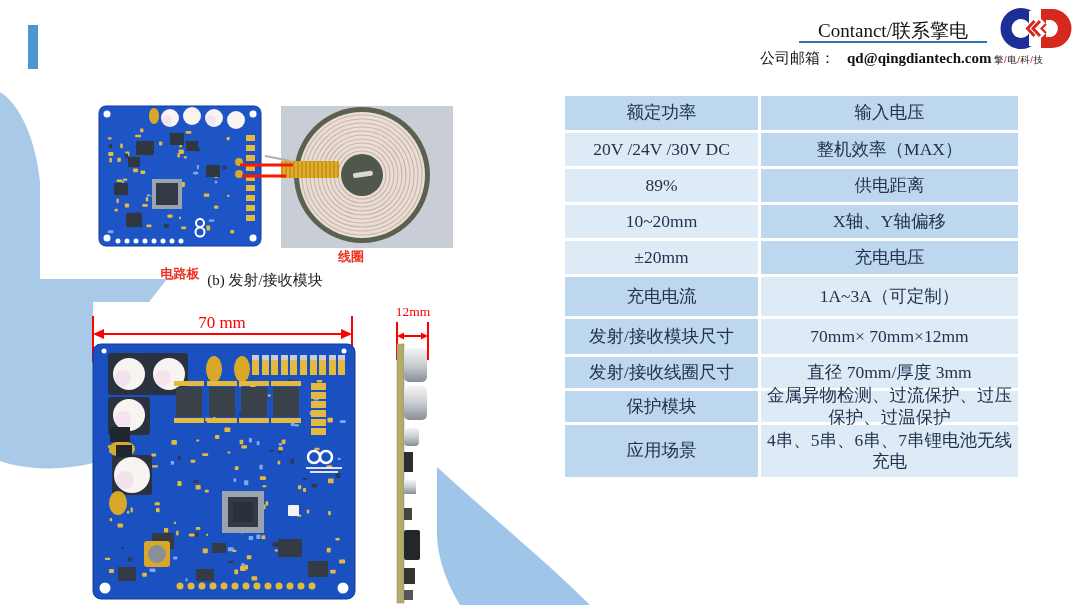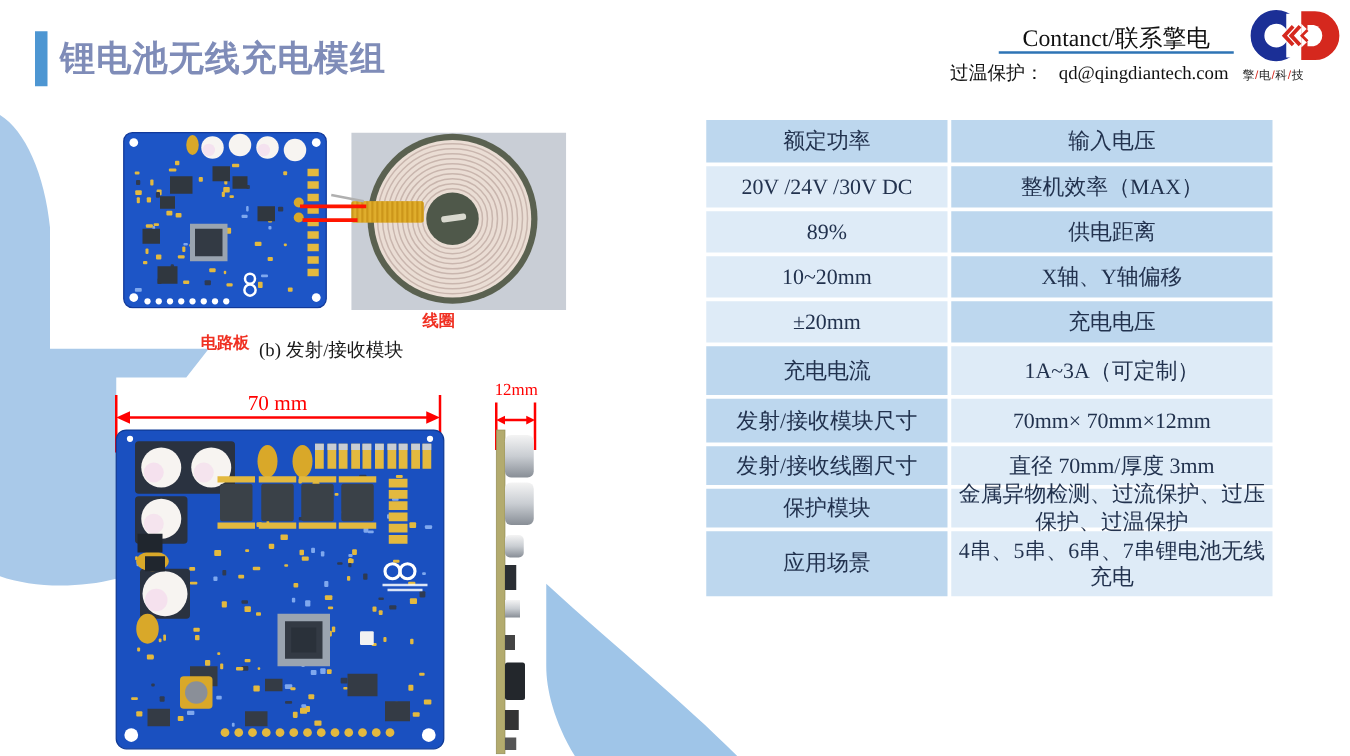--- a/index.html
+++ b/index.html
@@ -7,21 +7,21 @@
          font-family:"Liberation Sans",sans-serif;}
   .abs{position:absolute;}
   .serif{font-family:"Liberation Serif","DejaVu Serif",serif;}
   
   .title-bar{left:28px;top:25px;width:10px;height:44px;background:#4D96D2;}
   .page-title{left:48px;top:28px;font-size:28px;font-weight:bold;letter-spacing:1px;color:#7F8CB8;}
   
   .contact{left:800px;top:18px;width:186px;text-align:center;font-size:19px;color:#111;}
   .contact-line{left:799px;top:41px;width:188px;height:2px;background:#2E74B5;}
   .email-row{left:760px;top:49px;font-size:15px;color:#111;white-space:nowrap;}
-  .email-row .val{margin-left:12px;}
+  .email-row .val{margin-left:12px;font-weight:bold;}
   .tagline{left:994px;top:54px;width:86px;font-size:9.5px;color:#222;letter-spacing:.5px;white-space:nowrap;}
   .tagline span:nth-child(even){color:#D5281E;}
   
   .red-label{color:#F03022;font-weight:bold;font-size:13px;text-align:center;}
   .fig-caption{font-size:15px;color:#1a1a1a;text-align:center;}
   
   .spec-table{left:565px;top:96px;display:grid;grid-template-columns:193px 257px;
     grid-template-rows:34px 33px 33px 33px 33px 39px 35px 31px 31px 52px 52px;gap:3px;}
   .spec-table .cell{display:flex;align-items:center;justify-content:center;text-align:center;
     font-family:"Liberation Serif","DejaVu Serif",serif;font-size:17.5px;color:#22324E;line-height:1.22;}
@@ -33,26 +33,25 @@
 <body>
 
 <div class="stage">
 
   <svg class="abs" style="left:0;top:0;width:1080px;height:605px;z-index:0" viewBox="0 0 1080 605">
     <path d="M 0,92 C 20,104 36,140 40,182 L 40,279 L 167,279 L 149,302 L 93,302 L 93,463 C 62,471 25,470 0,461 Z" fill="#A9C9E9"></path>
     <path d="M 437,467 C 495,520 545,560 590,605 L 460,605 C 443,577 437,551 437,533 Z" fill="#9FC5E8"></path>
   </svg>
 
   <div class="abs title-bar"></div>
-  <div class="abs page-title">锂电池无线充电模组</div>
 
   <div class="abs serif contact">Contanct/联系擎电</div>
   <div class="abs contact-line"></div>
   <div class="abs serif email-row">
-    <span>过温保护：</span><span class="val">qd@qingdiantech.com</span>
+    <span>公司邮箱：</span><span class="val">qd@qingdiantech.com</span>
   </div>
 
   <svg class="abs" style="left:1000px;top:5px;width:78px;height:50px" viewBox="0 0 78 50">
     <circle cx="21" cy="23.5" r="15" fill="none" stroke="#1B2F96" stroke-width="11"></circle>
     <rect x="29" y="6" width="13" height="35" fill="#fff"></rect>
     <path d="M 41,4 h 11 a 19.5,19.5 0 0 1 0,39 h -11 z" fill="#D5281E"></path>
     <path d="M 46,15 h 5 a 8.7,8.7 0 0 1 0,17 h -5 z" fill="#fff"></path>
     <polygon points="41,14 51,23.5 41,33" fill="#fff"></polygon>
     <path d="M 40,16 L 33,23.5 L 40,31" fill="none" stroke="#D5281E" stroke-width="3"></path>
     <path d="M 34.5,16 L 27.5,23.5 L 34.5,31" fill="none" stroke="#D5281E" stroke-width="3"></path>

